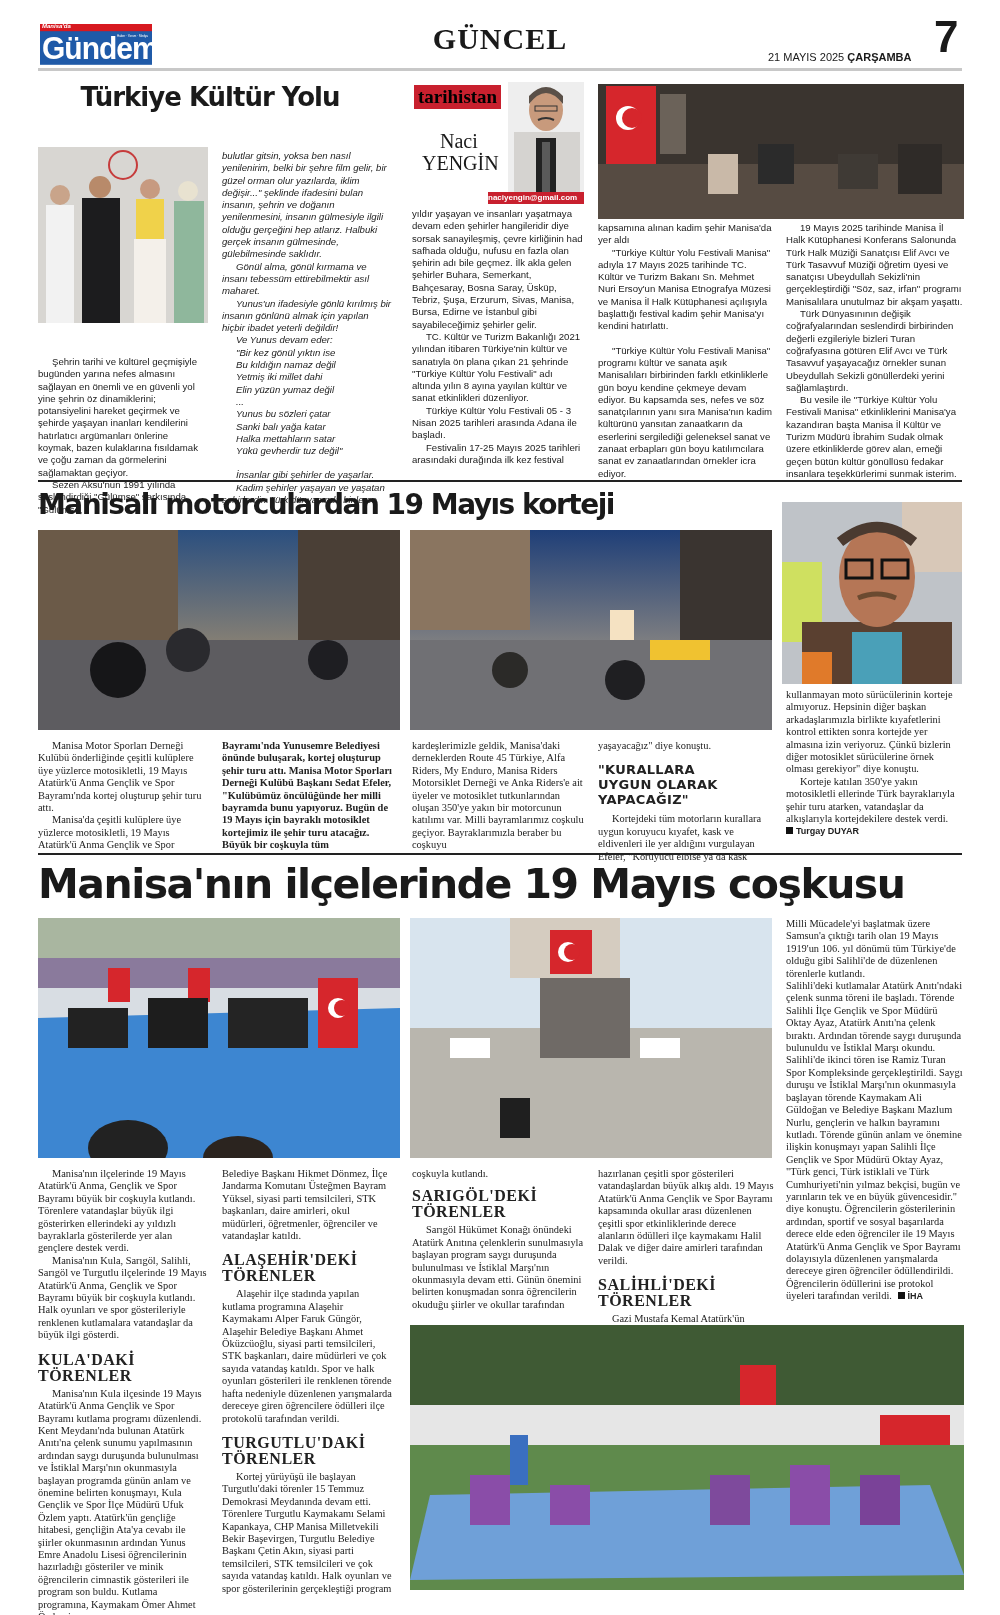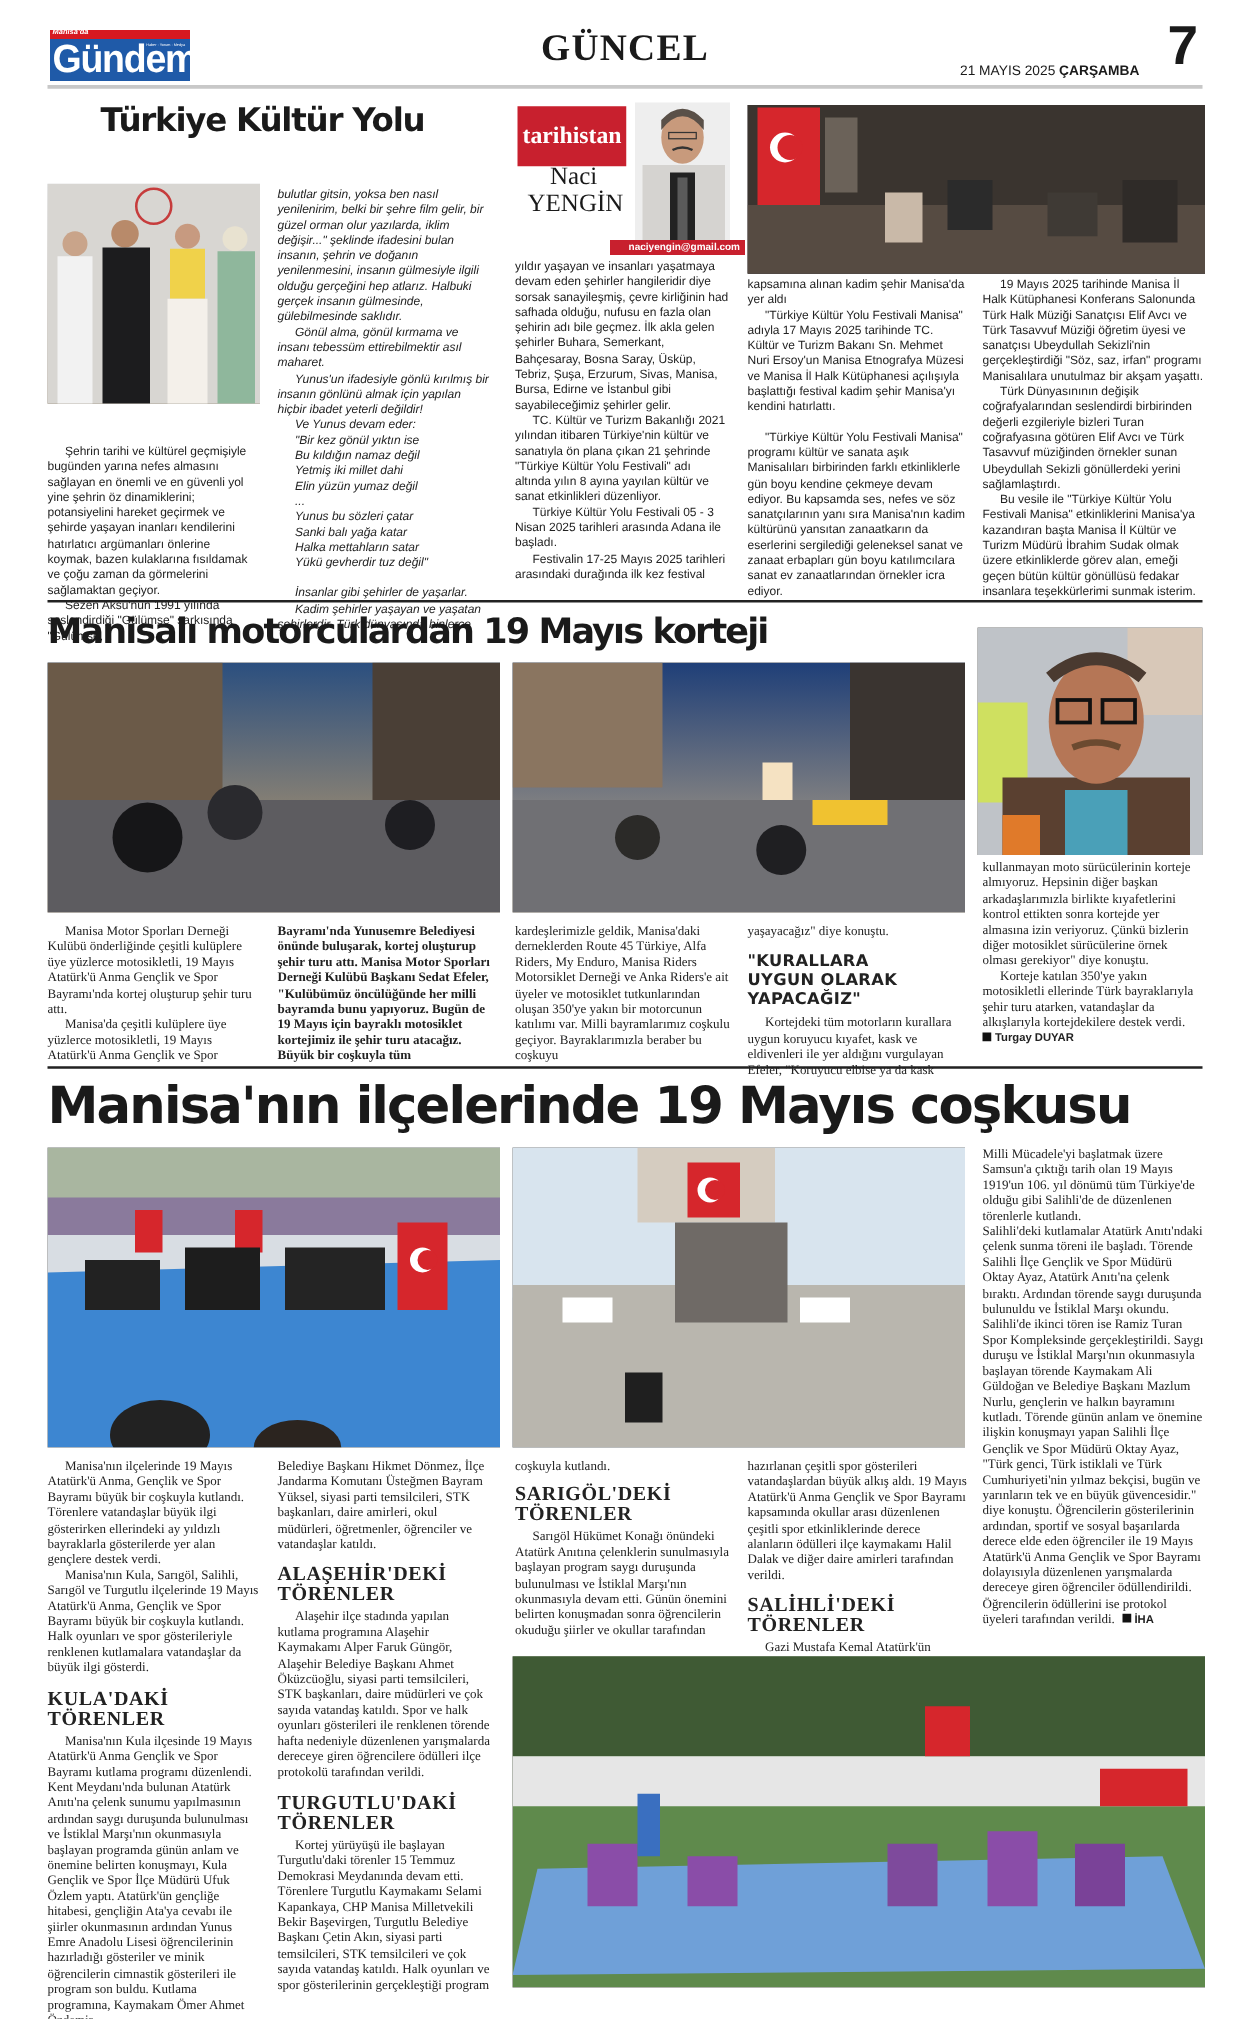--- a/index.html
+++ b/index.html
@@ -21,24 +21,24 @@
   .header-rule { left: 38px; top: 68px; width: 924px; height: 3px; background: #c8c8c8; }
 
   
   .h1-top { left: 60px; top: 82px; width: 300px; text-align:center; font: 900 26px "DejaVu Sans", sans-serif; line-height: 30px; letter-spacing: -1px; }
   .photo { background: #777; overflow:hidden; }
   .sans-body { font: 9.6px "Liberation Sans", sans-serif; line-height: 12.3px; color:#222; }
   .serif-body { font: 10.4px "Liberation Serif", serif; line-height: 12.4px; color:#222; }
   .ind { text-indent: 14px; display:block; }
   .txt p { margin: 0; }
 
-  .col-badge { left: 414px; top: 85px; background:#c8202e; color:#ffffff; font: bold 19px "Liberation Serif", serif; padding: 12px 4px; line-height: 24px; }
+  .col-badge { left: 414px; top: 85px; background:#c8202e; color:#000000; font: bold 19px "Liberation Serif", serif; padding: 0 4px; line-height: 24px; }
   .author-first { left: 440px; top: 130px; font: 20px "Liberation Serif", serif; }
   .author-last { left: 422px; top: 152px; font: 20px "Liberation Serif", serif; }
-  .author-email { left: 488px; top: 192px; width: 108px; background:#c8202e; color:#fff; font: bold 8px "Liberation Sans", sans-serif; text-align:right; padding-right:4px; line-height: 12px; }
+  .author-email { left: 488px; top: 192px; width: 96px; background:#c8202e; color:#fff; font: bold 8px "Liberation Sans", sans-serif; text-align:left; padding-right:4px; line-height: 12px; }
 
   .rule { background:#222; height: 2px; }
 
   .h1-big { font: 900 33px "DejaVu Sans", sans-serif; letter-spacing: -1.5px; white-space: nowrap; }
   .subhead { font: bold 13px "DejaVu Sans", sans-serif; line-height: 15px; letter-spacing: 0.3px; }
   .subhead-serif { font: bold 16px "Liberation Serif", serif; line-height: 16px; letter-spacing: 0.5px; }
   .byline { font: bold 9px "Liberation Sans", sans-serif; }
   .sq { display:inline-block; width:7px; height:7px; background:#111; margin-right:3px; vertical-align: 0; }
 </style>
 </head>
@@ -137,21 +137,21 @@
 </div>
 
 <div class="abs sans-body txt" style="left:598px; top:222px; width:176px;">
   <p>kapsamına alınan kadim şehir Manisa'da yer aldı</p>
   <p class="ind">"Türkiye Kültür Yolu Festivali Manisa" adıyla 17 Mayıs 2025 tarihinde TC. Kültür ve Turizm Bakanı Sn. Mehmet Nuri Ersoy'un Manisa Etnografya Müzesi ve Manisa İl Halk Kütüphanesi açılışıyla başlattığı festival kadim şehir Manisa'yı kendini hatırlattı.</p>
   <p style="height:12px"></p>
   <p class="ind">"Türkiye Kültür Yolu Festivali Manisa" programı kültür ve sanata aşık Manisalıları birbirinden farklı etkinliklerle gün boyu kendine çekmeye devam ediyor. Bu kapsamda ses, nefes ve söz sanatçılarının yanı sıra Manisa'nın kadim kültürünü yansıtan zanaatkarın da eserlerini sergilediği geleneksel sanat ve zanaat erbapları gün boyu katılımcılara sanat ev zanaatlarından örnekler icra ediyor.</p>
 </div>
 <div class="abs sans-body txt" style="left:786px; top:222px; width:178px;">
   <p class="ind">19 Mayıs 2025  tarihinde Manisa İl Halk Kütüphanesi Konferans Salonunda Türk Halk Müziği Sanatçısı Elif Avcı ve Türk Tasavvuf Müziği öğretim üyesi ve sanatçısı Ubeydullah Sekizli'nin gerçekleştirdiği  "Söz, saz, irfan" programı Manisalılara unutulmaz bir akşam yaşattı.</p>
-  <p class="ind">Türk Dünyasınının değişik coğrafyalarından seslendirdi birbirinden değerli ezgileriyle bizleri Turan coğrafyasına götüren Elif Avcı ve Türk Tasavvuf müziğinden örnekler sunan Ubeydullah Sekizli gönüllerdeki yerini sağlamlaştırdı.</p>
+  <p class="ind">Türk Dünyasınının değişik coğrafyalarından seslendirdi birbirinden değerli ezgileriyle bizleri Turan coğrafyasına götüren Elif Avcı ve Türk Tasavvuf yaşayacağız örnekler sunan Ubeydullah Sekizli gönüllerdeki yerini sağlamlaştırdı.</p>
   <p class="ind">Bu vesile ile "Türkiye Kültür Yolu Festivali Manisa" etkinliklerini Manisa'ya kazandıran  başta Manisa İl Kültür ve Turizm Müdürü İbrahim Sudak olmak üzere etkinliklerde görev alan, emeği geçen bütün kültür gönüllüsü fedakar insanlara teşekkürlerimi sunmak isterim.</p>
 </div>
 
 <div class="abs rule" style="left:38px; top:480px; width:924px;"></div>
 
 <div class="abs h1-big" style="left:38px; top:488px; font-size:28px;">Manisalı motorculardan 19 Mayıs korteji</div>
 
 <div class="abs photo" style="left:38px; top:530px; width:362px; height:200px;">
   <svg width="362" height="200">
     <defs>

